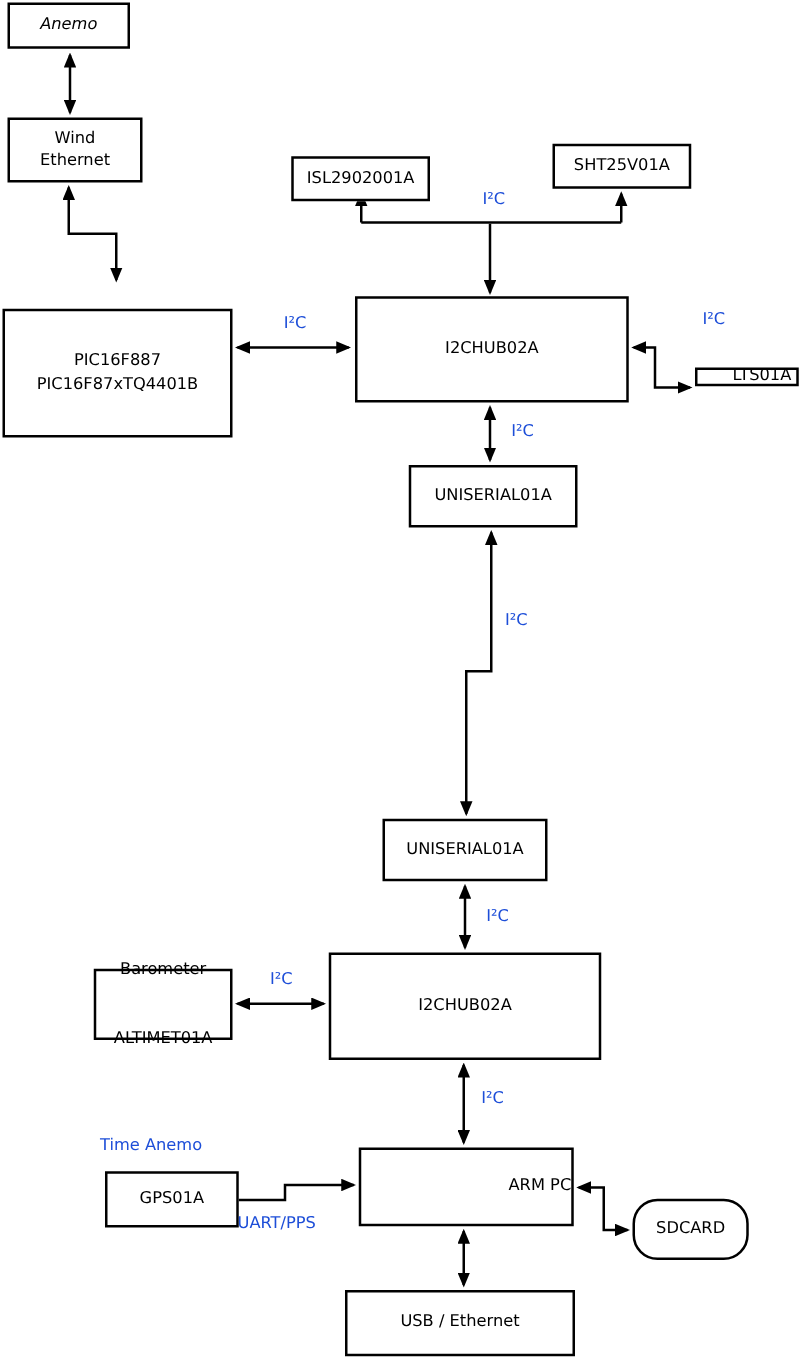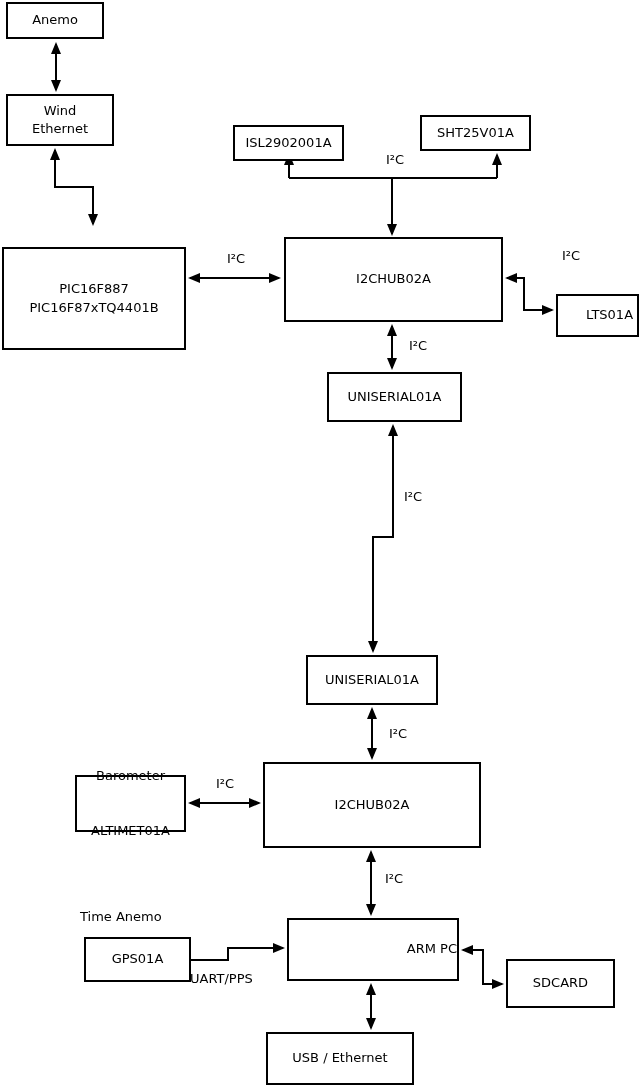--- a/index.html
+++ b/index.html
@@ -23,21 +23,21 @@
     align-items: center;
     justify-content: center;
     text-align: center;
     font-size: 13px;
     line-height: 1.4;
     color: #000000;
   }
   .edge-label {
     position: absolute;
     font-size: 13px;
-    color: #000000;
+    color: #1d4ed8;
     white-space: nowrap;
     text-align: right;
   }
   .edge-path { stroke: #000000; stroke-width: 2; fill: none; }
 </style>
 </head>
 <body>
 
 <div class="canvas">
 
@@ -59,47 +59,47 @@
     <path class="edge-path" d="M 392,326 L 392,368" marker-start="url(#ah)" marker-end="url(#ah)"></path>
     <path class="edge-path" d="M 393,426 L 393,537 L 373,537 L 373,651" marker-start="url(#ah)" marker-end="url(#ah)"></path>
     <path class="edge-path" d="M 372,709 L 372,758" marker-start="url(#ah)" marker-end="url(#ah)"></path>
     <path class="edge-path" d="M 190,803 L 259,803" marker-start="url(#ah)" marker-end="url(#ah)"></path>
     <path class="edge-path" d="M 371,852 L 371,914" marker-start="url(#ah)" marker-end="url(#ah)"></path>
     <path class="edge-path" d="M 173,960 L 228,960 L 228,948 L 283,948" marker-end="url(#ah)"></path>
     <path class="edge-path" d="M 463,950 L 483,950 L 483,984 L 502,984" marker-start="url(#ah)" marker-end="url(#ah)"></path>
     <path class="edge-path" d="M 371,985 L 371,1028" marker-start="url(#ah)" marker-end="url(#ah)"></path>
   </svg>
 
-  <div class="node" style="left:6px; top:2px; width:98px; height:37px;">
+  <div class="node" style="left:6px; top:2px; width:98px; height:37px;font-style:italic;">
     <span>Anemo</span>
   </div>
 
   <div class="node" style="left:6px; top:94px; width:108px; height:52px;">
     <span>Wind</span>
     <span>Ethernet</span>
   </div>
 
   <div class="node" style="left:2px; top:228px; width:184px; height:103px;margin-top:19px;">
     <span>PIC16F887</span>
     <span>PIC16F87xTQ4401B</span>
   </div>
 
   <div class="node" style="left:233px; top:125px; width:111px; height:36px;">
     <span>ISL2902001A</span>
   </div>
 
-  <div class="node" style="left:420px; top:115px; width:111px; height:36px;">
+  <div class="node" style="left:442px; top:115px; width:111px; height:36px;">
     <span>SHT25V01A</span>
   </div>
 
   <div class="node" style="left:284px; top:237px; width:219px; height:85px;">
     <span>I2CHUB02A</span>
   </div>
 
-  <div class="node" style="left:556px; top:294px; width:83px; height:43px;padding-left:24px;">
+  <div class="node" style="left:556px; top:294px; width:83px; height:15px;padding-left:24px;">
     <span>LTS01A</span>
   </div>
 
   <div class="node" style="left:327px; top:372px; width:135px; height:50px;">
     <span>UNISERIAL01A</span>
   </div>
 
   <div class="node" style="left:306px; top:655px; width:132px; height:50px;">
     <span>UNISERIAL01A</span>
   </div>
@@ -114,25 +114,25 @@
   </div>
 
   <div class="node" style="left:66px; top:937px; width:107px; height:45px;margin-left:18px;">
     <span>GPS01A</span>
   </div>
 
   <div class="node" style="left:287px; top:918px; width:172px; height:63px;align-items:flex-end;">
     <span>ARM PC</span>
   </div>
 
-  <div class="node" style="left:506px; top:959px; width:109px; height:49px;">
+  <div class="node" style="left:506px; top:959px; width:93px; height:49px;border-radius:20px;">
     <span>SDCARD</span>
   </div>
 
-  <div class="node" style="left:266px; top:1032px; width:148px; height:53px;">
+  <div class="node" style="left:276px; top:1032px; width:184px; height:53px;">
     <span>USB / Ethernet</span>
   </div>
 
   <div class="edge-label" style="left:386px; top:152px;">I²C</div>
   <div class="edge-label" style="left:227px; top:251px;">I²C</div>
   <div class="edge-label" style="left:562px; top:248px;">I²C</div>
   <div class="edge-label" style="left:409px; top:338px;">I²C</div>
   <div class="edge-label" style="left:404px; top:489px;">I²C</div>
   <div class="edge-label" style="left:389px; top:726px;">I²C</div>
   <div class="edge-label" style="left:216px; top:776px;">I²C</div>

